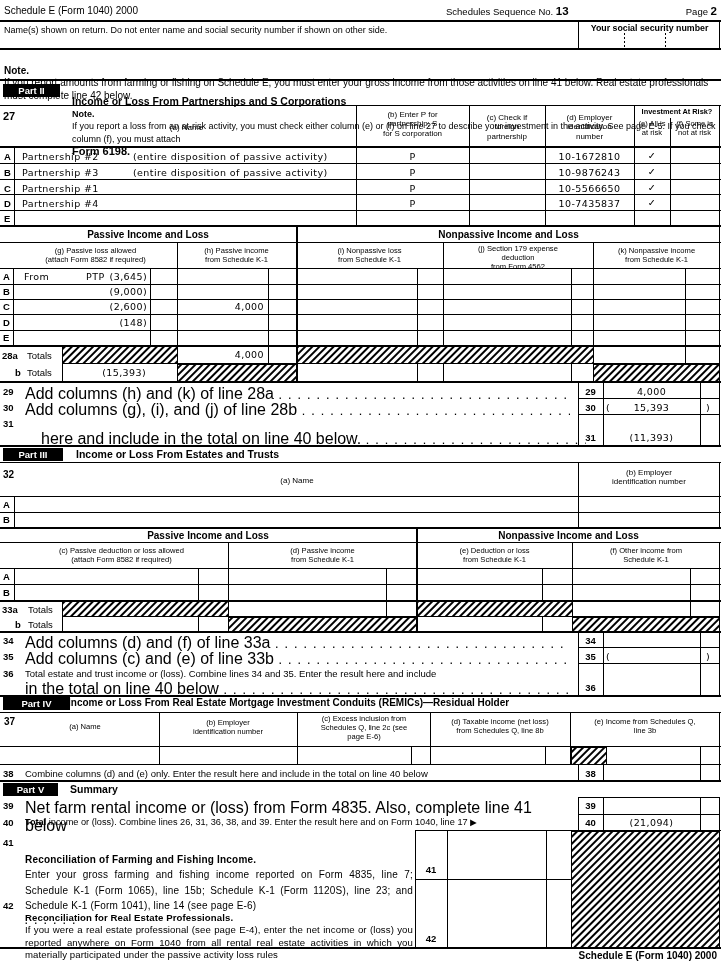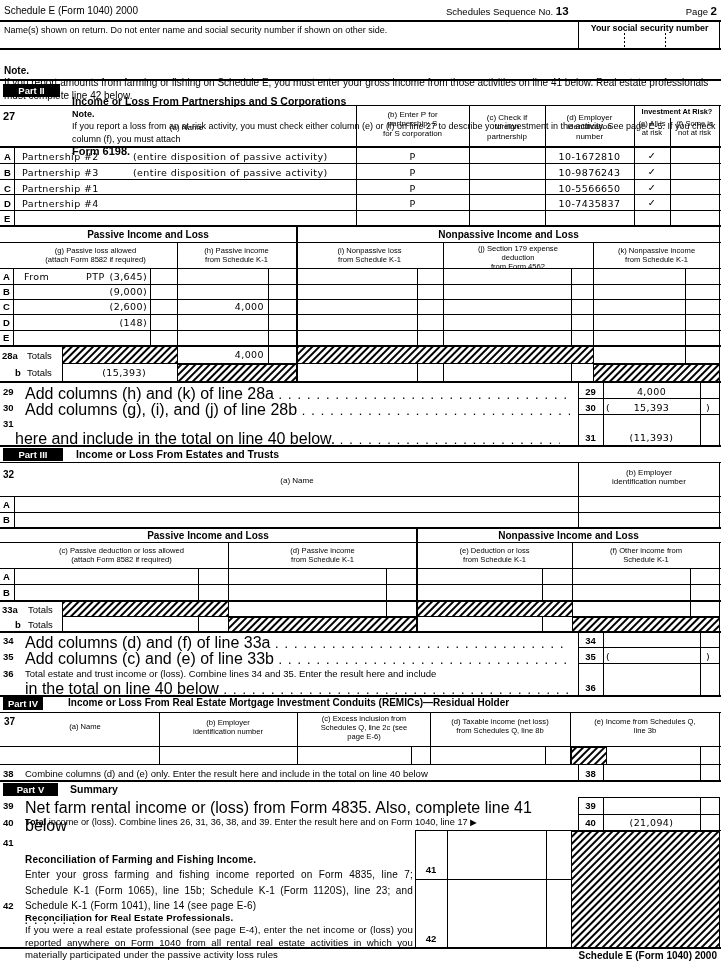--- a/index.html
+++ b/index.html
@@ -285,21 +285,21 @@
   <div class="lrow" style="left:25px;top:401px;width:545px">
     <span>Add columns (g), (i), and (j) of line 28b</span>
     <span class="dots">....................................................</span>
   </div>
   <div class="t b c" style="left:578px;top:402px;width:25px">30</div>
   <div class="t fv nw" style="left:606px;top:402px">(</div>
   <div class="t fv c" style="left:603px;top:402px;width:97px">15,393</div>
   <div class="t fv nw" style="left:706px;top:402px">)</div>
 
   <div class="t b nw" style="left:3px;top:418px">31</div>
-  <div class="lrow" style="left:15px;top:430px;width:545px">
+  <div class="lrow" style="left:41px;top:430px;width:545px">
     <span>here and include in the total on line 40 below.</span>
     <span class="dots">....................................................</span>
   </div>
   <div class="t b c" style="left:578px;top:432px;width:25px">31</div>
   <div class="t fv c" style="left:603px;top:432px;width:97px">(11,393)</div>
 
   <div class="tag" style="left:3px;top:448px;width:60px">Part III</div>
   <div class="t b nw" style="left:76px;top:448px;font-size:10.5px">Income or Loss From Estates and Trusts</div>
 
   <div class="t b nw" style="left:3px;top:469px;font-size:10px">32</div>
@@ -351,21 +351,21 @@
 
   <div class="t b nw" style="left:3px;top:668px">36</div>
   <div class="t nw" style="left:25px;top:668px">Total estate and trust income or (loss). Combine lines 34 and 35. Enter the result here and include</div>
   <div class="lrow" style="left:25px;top:680px;width:545px">
     <span>in the total on line 40 below</span>
     <span class="dots">....................................................</span>
   </div>
   <div class="t b c" style="left:578px;top:682px;width:25px">36</div>
   <div class="fld" style="left:604px;top:680px;width:96px;height:14px"></div>
 
-  <div class="tag" style="left:3px;top:697px;width:40px">Part IV</div>
+  <div class="tag" style="left:3px;top:697px;width:67px">Part IV</div>
   <div class="t b nw" style="left:68px;top:697px;font-size:10px">Income or Loss From Real Estate Mortgage Investment Conduits (REMICs)—Residual Holder</div>
 
   <div class="t b nw" style="left:4px;top:716px;font-size:10px">37</div>
   <div class="t h75 c" style="left:20px;top:722px;width:130px">(a) Name</div>
   <div class="t h75 c" style="left:160px;top:718px;width:136px">(b) Employer
 identification number</div>
   <div class="t h75 c" style="left:298px;top:714px;width:132px">(c) Excess inclusion from
 Schedules Q, line 2c (see
 page E-6)</div>
   <div class="t h75 c" style="left:431px;top:717px;width:138px">(d) Taxable income (net loss)

